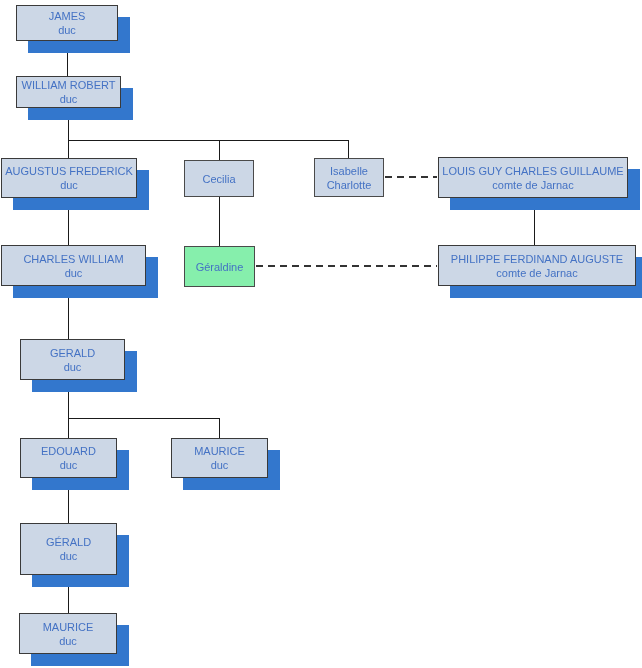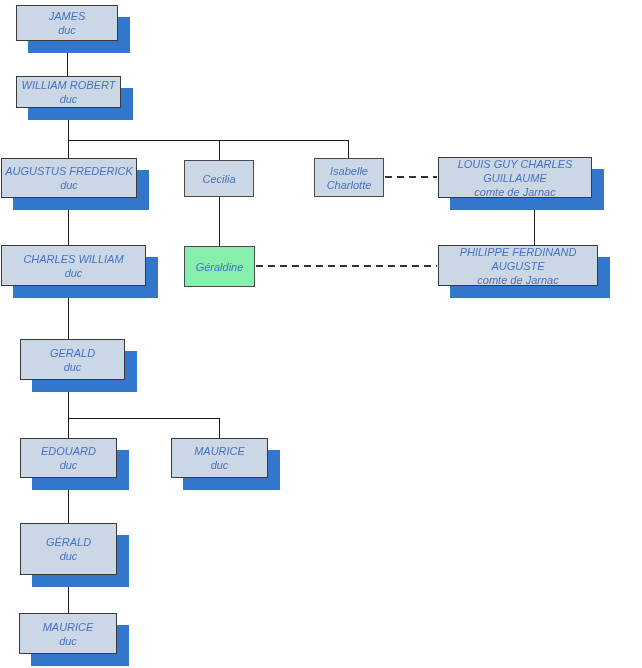--- a/index.html
+++ b/index.html
@@ -32,21 +32,20 @@
   }
   .node.with-shadow {
     box-shadow: 12px 12px 0 0 #3377cd;
   }
   .node.no-shadow {
     border-width: 1px;
     border-color: #4a4a4a;
   }
   .person-name, .person-title {
     width: 100%;
-    font-style: italic;
   }
   .connector {
     position: absolute;
     background: #1a1a1a;
   }
   .connector.dash {
     background: repeating-linear-gradient(90deg, #333333 0 7px, transparent 7px 12px);
   }
 </style>
 </head>
@@ -80,32 +79,32 @@
     <div class="node with-shadow" style="left: 1px; top: 158px; width: 136px; height: 40px; background: rgb(204, 215, 230); color: rgb(68, 114, 196); box-shadow: rgb(51, 119, 205) 12px 12px 0px 0px; align-items: center;">
       <div class="person-name">AUGUSTUS FREDERICK</div>
       <div class="person-title">duc</div>
     </div>
     <div class="node no-shadow" style="left: 314px; top: 158px; width: 70px; height: 39px; background: rgb(204, 215, 230); color: rgb(68, 114, 196);">
       <div class="person-name">Isabelle Charlotte</div>
     </div>
     <div class="node no-shadow" style="left: 184px; top: 160px; width: 70px; height: 37px; background: rgb(204, 215, 230); color: rgb(68, 114, 196);">
       <div class="person-name">Cecilia</div>
     </div>
-    <div class="node with-shadow" style="left: 438px; top: 157px; width: 154px; height: 41px; background: rgb(204, 215, 230); color: rgb(68, 114, 196); box-shadow: rgb(51, 119, 205) 12px 12px 0px 0px;">
+    <div class="node with-shadow" style="left: 438px; top: 157px; width: 190px; height: 41px; background: rgb(204, 215, 230); color: rgb(68, 114, 196); box-shadow: rgb(51, 119, 205) 12px 12px 0px 0px;">
       <div class="person-name">LOUIS GUY CHARLES GUILLAUME</div>
       <div class="person-title">comte de Jarnac</div>
     </div>
     <div class="node with-shadow" style="left: 1px; top: 245px; width: 145px; height: 41px; background: rgb(204, 215, 230); color: rgb(68, 114, 196); box-shadow: rgb(51, 119, 205) 12px 12px 0px 0px;">
       <div class="person-name">CHARLES WILLIAM</div>
       <div class="person-title">duc</div>
     </div>
     <div class="node no-shadow" style="left: 184px; top: 246px; width: 71px; height: 41px; background: #86efac; color: rgb(68, 114, 196);">
       <div class="person-name">Géraldine</div>
     </div>
-    <div class="node with-shadow" style="left: 438px; top: 245px; width: 160px; height: 41px; background: rgb(204, 215, 230); color: rgb(68, 114, 196); box-shadow: rgb(51, 119, 205) 12px 12px 0px 0px;">
+    <div class="node with-shadow" style="left: 438px; top: 245px; width: 198px; height: 41px; background: rgb(204, 215, 230); color: rgb(68, 114, 196); box-shadow: rgb(51, 119, 205) 12px 12px 0px 0px;">
       <div class="person-name">PHILIPPE FERDINAND AUGUSTE</div>
       <div class="person-title">comte de Jarnac</div>
     </div>
     <div class="node with-shadow" style="left: 20px; top: 339px; width: 105px; height: 41px; background: rgb(204, 215, 230); color: rgb(68, 114, 196); box-shadow: rgb(51, 119, 205) 12px 12px 0px 0px;">
       <div class="person-name">GERALD</div>
       <div class="person-title">duc</div>
     </div>
     <div class="node with-shadow" style="left: 20px; top: 438px; width: 97px; height: 40px; background: rgb(204, 215, 230); color: rgb(68, 114, 196); box-shadow: rgb(51, 119, 205) 12px 12px 0px 0px; align-items: flex-end;">
       <div class="person-name">EDOUARD</div>
       <div class="person-title">duc</div>

